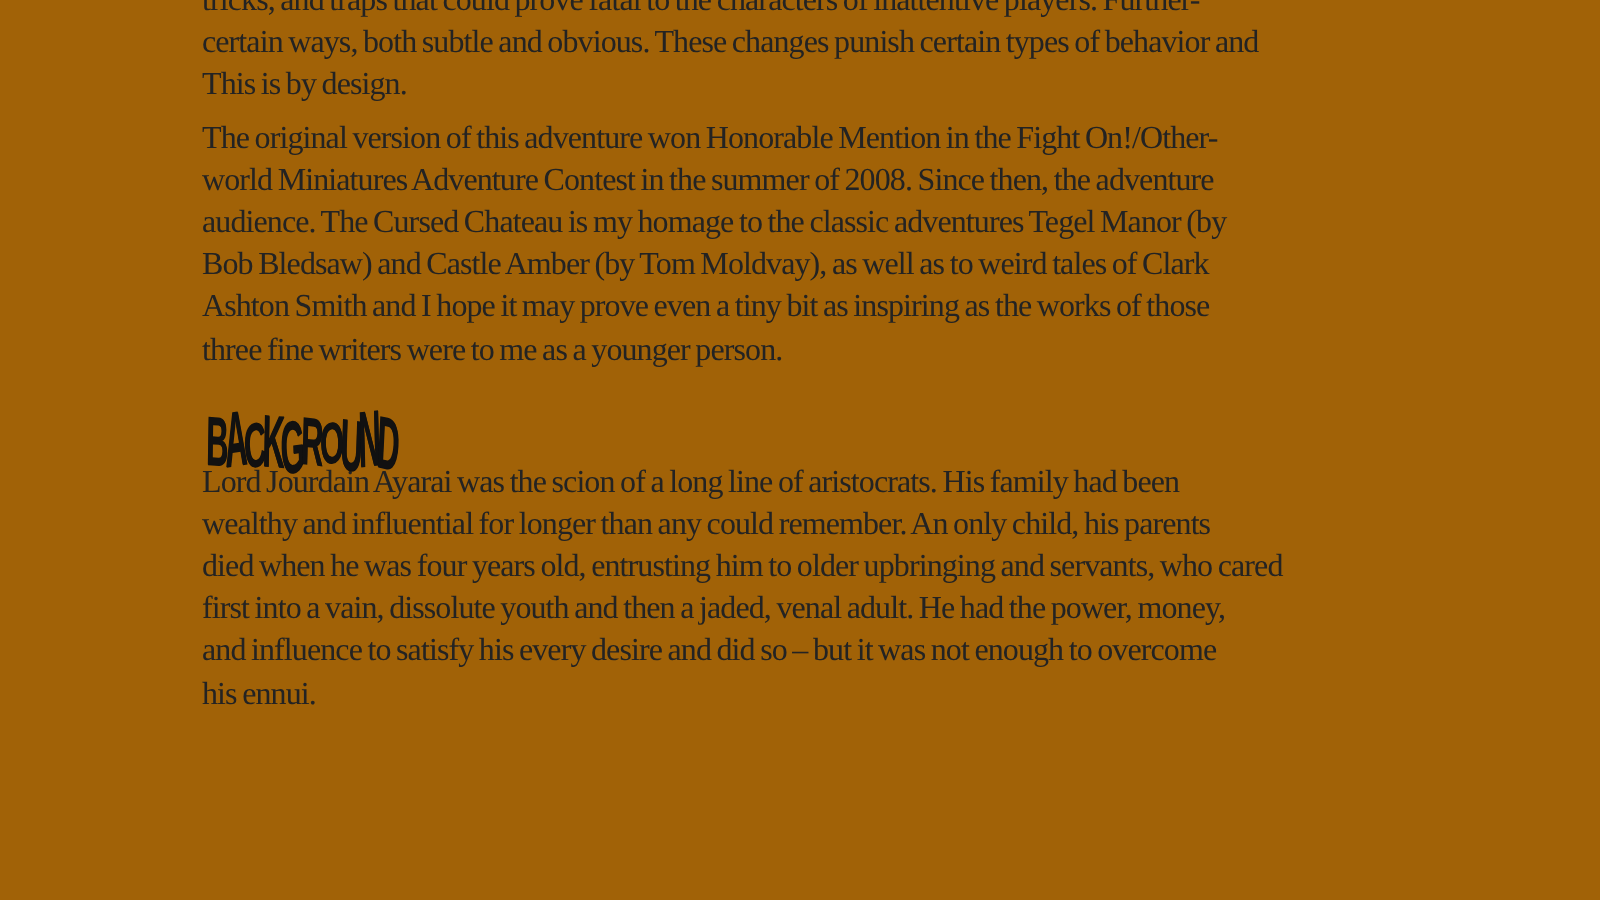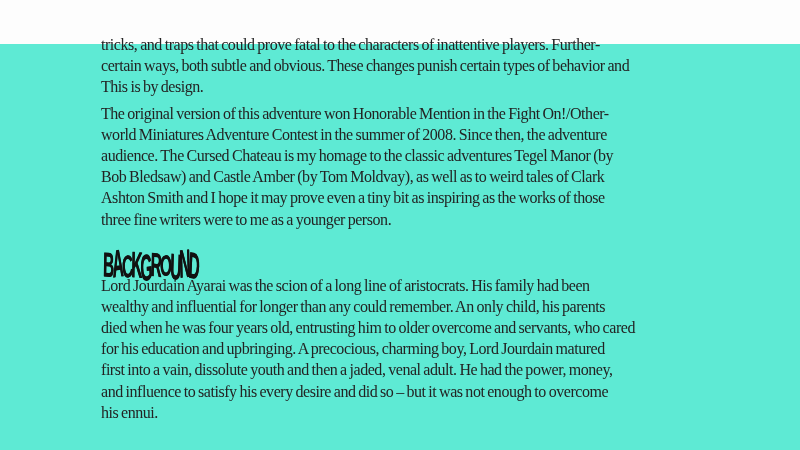--- a/index.html
+++ b/index.html
@@ -10,22 +10,21 @@
   body {
     width: 800px;
     height: 450px;
     overflow: hidden;
     position: relative;
     font-family: "Liberation Serif", "DejaVu Serif", serif;
   }
   .page {
     position: absolute;
     inset: 0;
-    background: #5eead4;
-    margin-top: 44px;
+    background: #a16207;
   }
   .text-block {
     position: absolute;
     left: 101px;
     top: 0;
     width: 592px;
   }
   .para {
     margin: 0;
     padding: 0;
@@ -95,21 +94,20 @@
         <span class="line">Bob Bledsaw) and Castle Amber (by Tom Moldvay), as well as to weird tales of Clark</span>
         <span class="line">Ashton Smith and I hope it may prove even a tiny bit as inspiring as the works of those</span>
         <span class="line">three fine writers were to me as a younger person.</span>
       </div>
 
     <div class="heading"><span class="hl">B</span><span class="hl">A</span><span class="hl">C</span><span class="hl">K</span><span class="hl">G</span><span class="hl">R</span><span class="hl">O</span><span class="hl">U</span><span class="hl">N</span><span class="hl">D</span></div>
 
     <div class="para" id="para-3">
         <span class="line">Lord Jourdain Ayarai was the scion of a long line of aristocrats. His family had been</span>
         <span class="line">wealthy and influential for longer than any could remember. An only child, his parents</span>
-        <span class="line">died when he was four years old, entrusting him to older overcome and servants, who cared</span>
-        <span class="line">for his education and upbringing. A precocious, charming boy, Lord Jourdain matured</span>
+        <span class="line">died when he was four years old, entrusting him to older upbringing and servants, who cared</span>
         <span class="line">first into a vain, dissolute youth and then a jaded, venal adult. He had the power, money,</span>
         <span class="line">and influence to satisfy his every desire and did so – but it was not enough to overcome</span>
         <span class="line">his ennui.</span>
       </div>
 
   </div>
 </div>
 
 </body></html>

